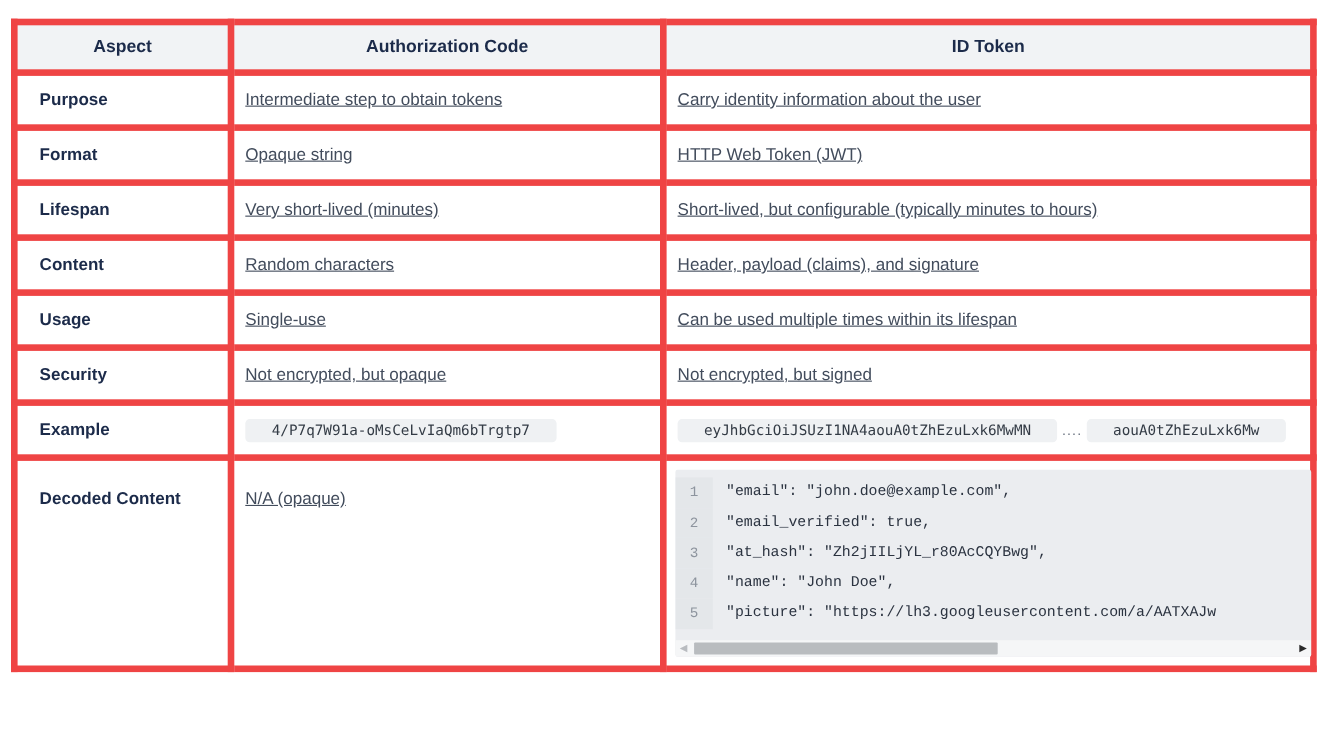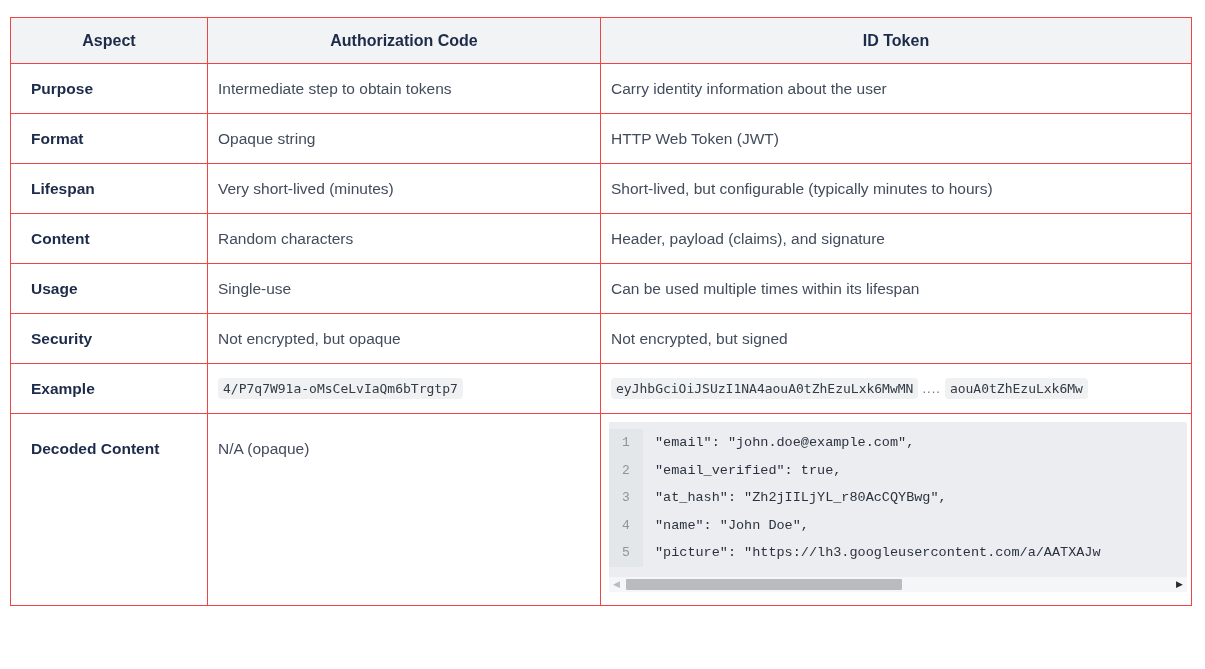--- a/index.html
+++ b/index.html
@@ -7,48 +7,48 @@
 
   .cmp-table {
     position: absolute; left: 10px; top: 17px;
     width: 1181px; border-collapse: collapse; table-layout: fixed;
     background: #ffffff;
   }
   .cmp-table col.c1 { width: 197px; }
   .cmp-table col.c2 { width: 393px; }
   .cmp-table col.c3 { width: 591px; }
 
-  .cmp-table th, .cmp-table td { border: 1px solid #ef4444; }
+  .cmp-table th, .cmp-table td { border: 6px solid #ef4444; }
 
   .cmp-table thead th {
     height: 46px; background: #f1f3f5;
     font-size: 16px; font-weight: bold; color: #1c2b4a;
     text-align: center; vertical-align: middle;
   }
 
   .cmp-table tbody td { height: 50px; vertical-align: middle; background: #ffffff; }
 
   td.aspect-cell {
     padding-left: 20px;
     font-size: 15.5px; font-weight: bold; color: #1c2b4a;
   }
   td.value-cell {
     padding-left: 10px; padding-right: 8px;
-    font-size: 15.5px; color: #424c5c;
+    font-size: 15.5px; color: #424c5c; text-decoration: underline;
   }
 
   tr.decoded-row td { vertical-align: top; }
   tr.decoded-row td.aspect-cell { padding-top: 26px; }
   tr.decoded-row td.value-cell { padding-top: 26px; }
   tr.decoded-row { height: 192px; padding-left: 16px; }
 
   .code-chip {
     display: inline-block;
     background: #eff1f3; border-radius: 4px;
-    padding: 3px 5px;
+    padding: 3px 24px;
     font-family: "DejaVu Sans Mono", monospace;
     font-size: 13px; color: #333b45;
     white-space: nowrap;
   }
   .chip-sep {
     display: inline-block;
     color: #6b7380; font-size: 13px; margin: 0 4px;
     vertical-align: middle; letter-spacing: 1px;
   }
 

